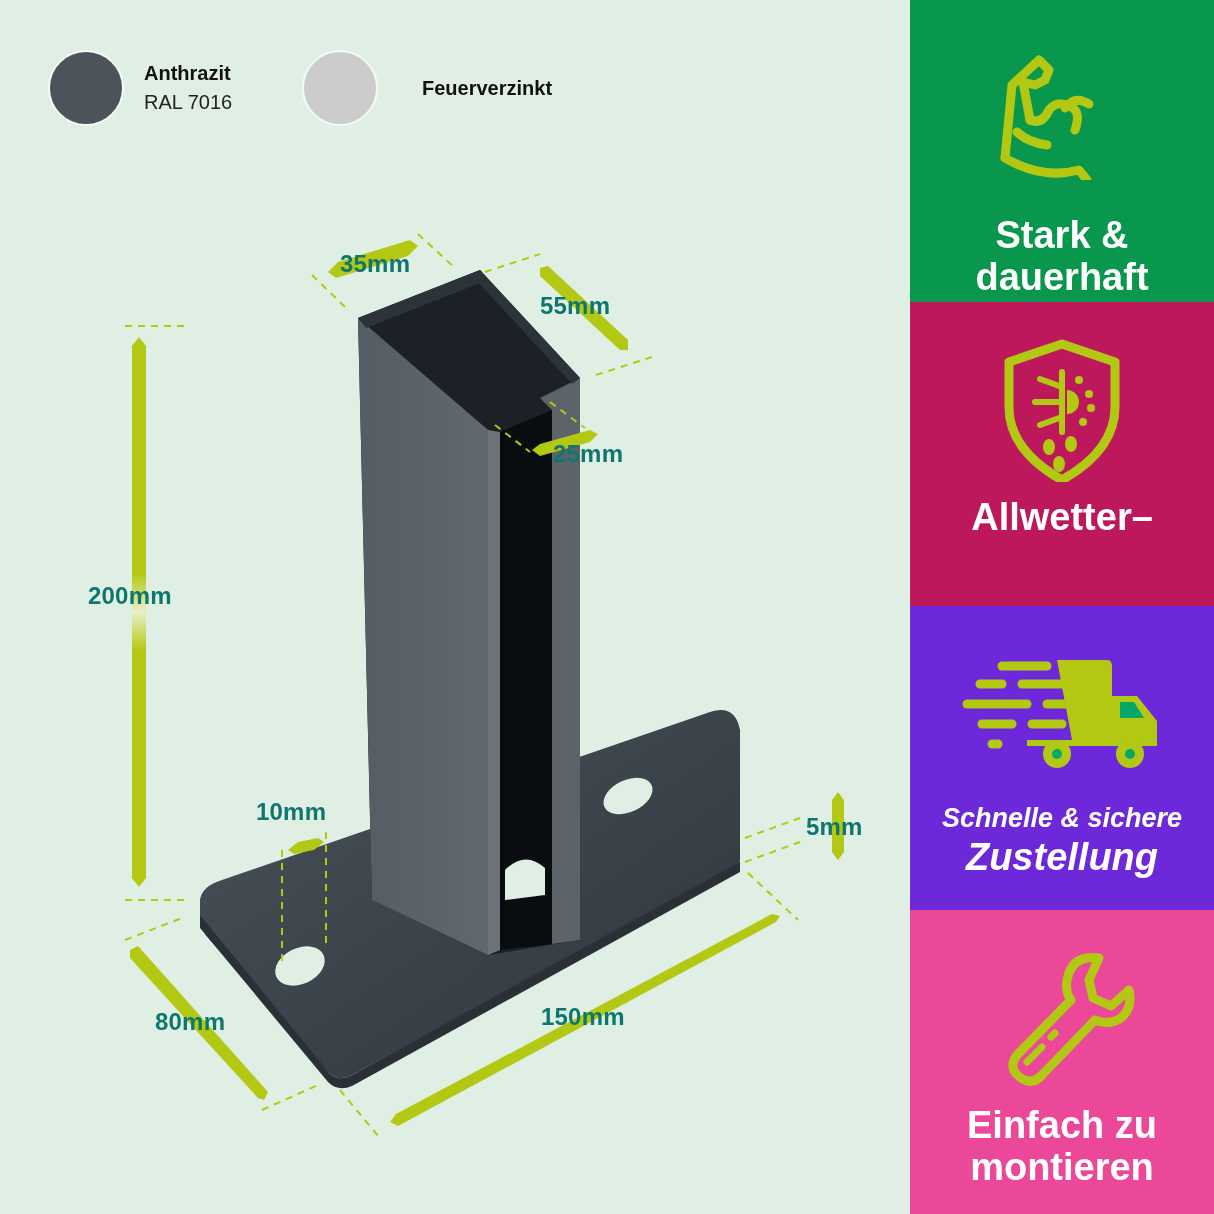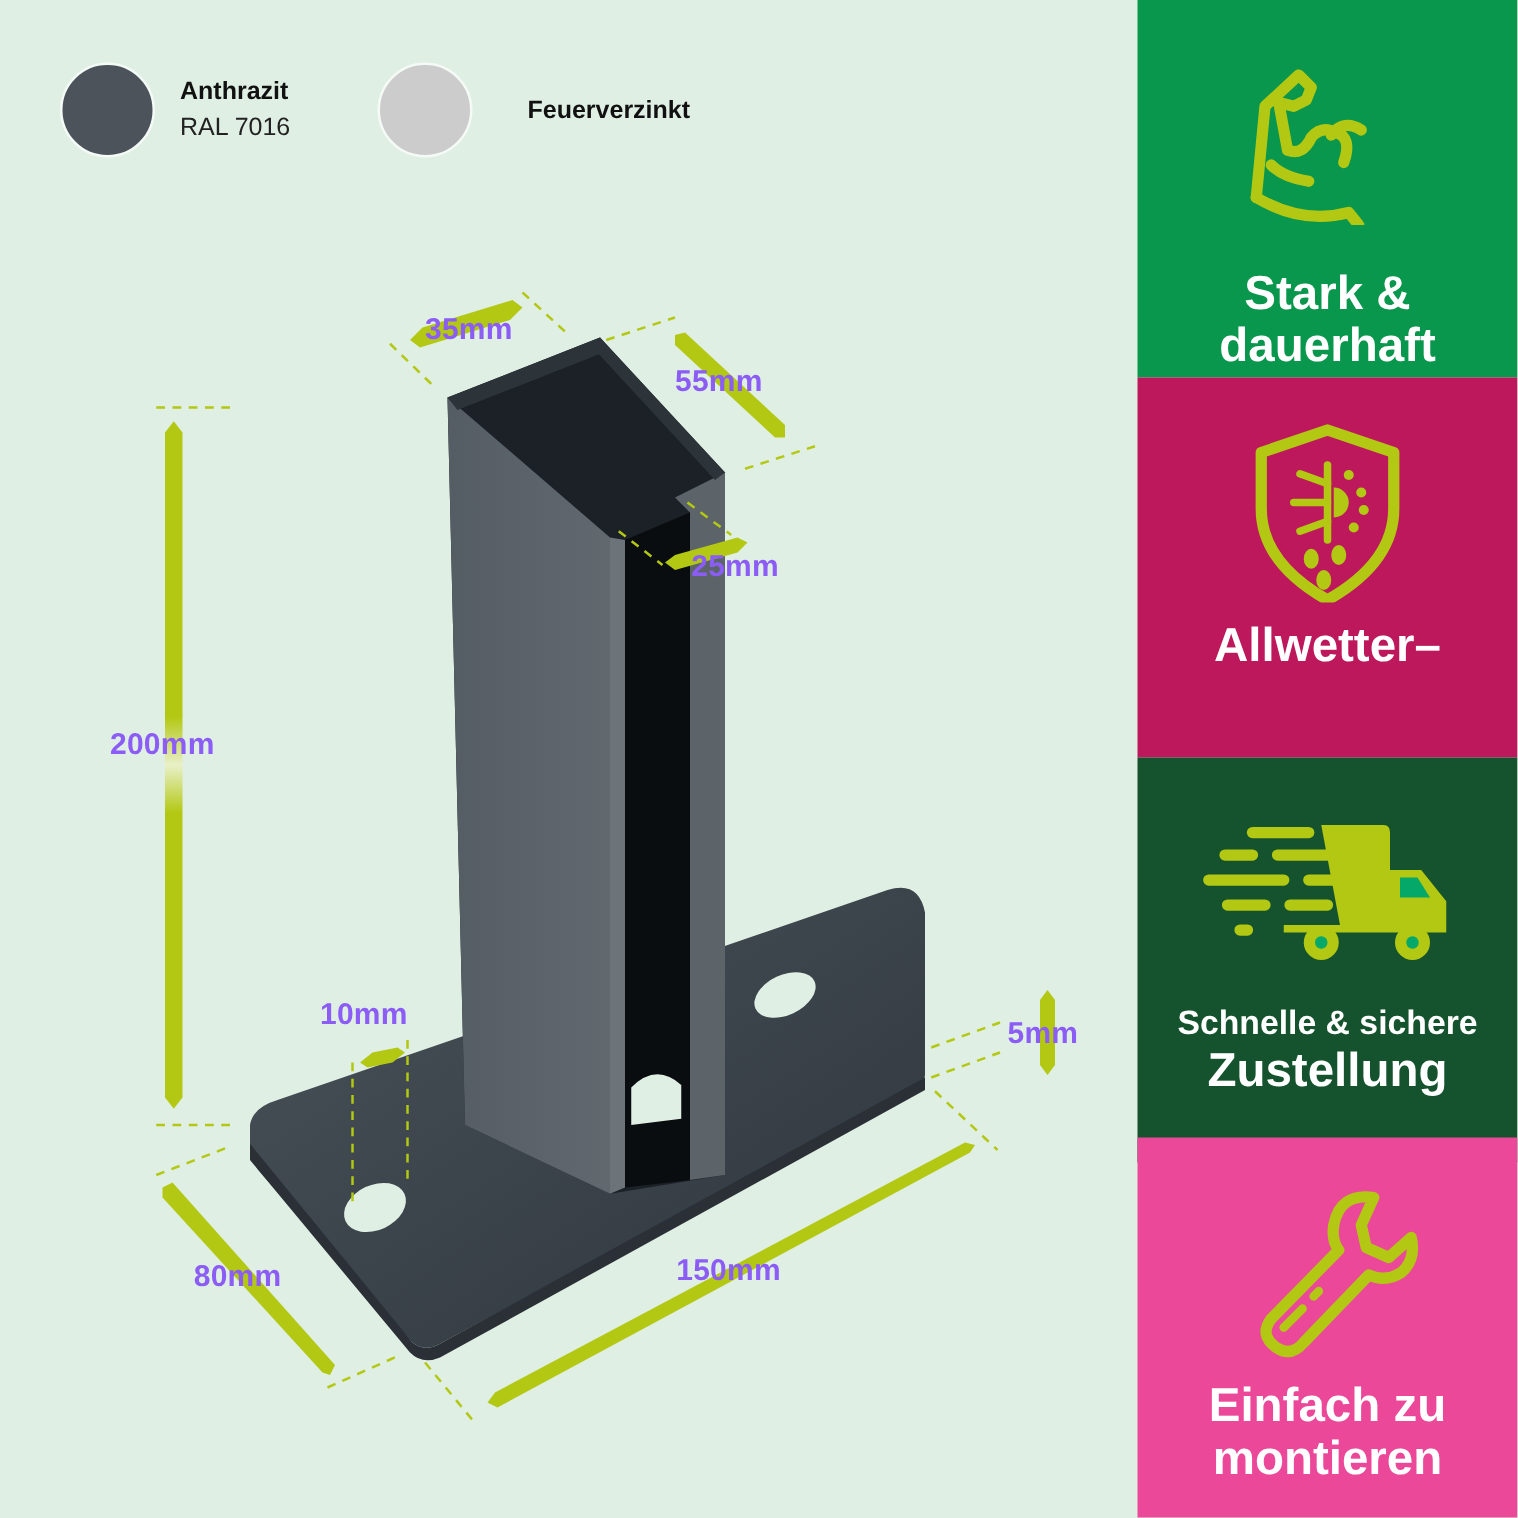--- a/index.html
+++ b/index.html
@@ -4,21 +4,21 @@
 <style>
   html, body { margin:0; padding:0; }
   body { width:1214px; height:1214px; position:relative; overflow:hidden; background:#e0efe4; font-family:"Liberation Sans", sans-serif; }
   .left { position:absolute; left:0; top:0; width:910px; height:930px; background:#e0efe4; }
   .swatch-row { position:absolute; top:50px; left:0; width:910px; height:80px; }
   .swatch { position:absolute; top:0; display:flex; align-items:center; }
   .swatch .dot { width:76px; height:76px; border-radius:50%; border:2px solid #f4faf6; box-sizing:border-box; }
   .swatch .txt { margin-left:20px; line-height:29px; }
   .swatch .name { font-weight:bold; font-size:20px; color:#111; display:block; }
   .swatch .code { font-size:20px; color:#222; display:block; }
-  .dim { position:absolute; font-weight:bold; font-size:24px; color:#8b5cf6; letter-spacing:0.2px; }
+  .dim { position:absolute; font-weight:bold; font-size:24px; color:#0f766e; letter-spacing:0.2px; }
   .right { position:absolute; left:910px; top:0; width:304px; height:1214px; }
   .tile { position:absolute; left:0; width:304px; display:flex; flex-direction:column; align-items:center; }
   .tile .ico { width:150px; height:150px; margin-top:30px; }
   .tile .lbl { color:#fff; font-weight:bold; text-align:center; font-size:38px; line-height:42px; margin-top:14px; }
   .tile .lbl .small { font-size:27px; display:block; line-height:36px; }
   svg.scene { position:absolute; left:0; top:0; }
 </style>
 </head>
 <body>
 
@@ -155,21 +155,21 @@
         <ellipse cx="62" cy="115" rx="6" ry="8"></ellipse>
           <ellipse cx="84" cy="112" rx="6" ry="8"></ellipse>
           <ellipse cx="72" cy="132" rx="6" ry="8"></ellipse>
       </g>
     </svg>
     <div class="lbl">
       <span>Allwetter–</span><br>
     </div>
   </div>
 
-  <div class="tile" style="top:606px;height:324px;background:#14532d;">
+  <div class="tile" style="top:606px;height:324px;background:#6d28d9;font-style:italic;">
     <svg class="ico" viewBox="0 0 200 150" style="width:200px;">
       <g stroke="#b3c812" stroke-width="9" stroke-linecap="round">
         <line x1="40" y1="30" x2="85" y2="30"></line>
         <line x1="18" y1="48" x2="40" y2="48"></line>
         <line x1="60" y1="48" x2="105" y2="48"></line>
         <line x1="5" y1="68" x2="65" y2="68"></line>
         <line x1="85" y1="68" x2="125" y2="68"></line>
         <line x1="20" y1="88" x2="50" y2="88"></line>
         <line x1="70" y1="88" x2="100" y2="88"></line>
         <line x1="30" y1="108" x2="36" y2="108"></line>

